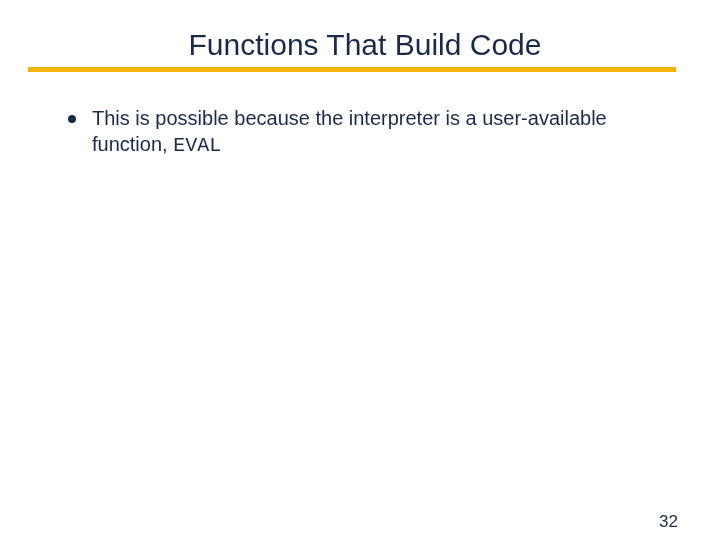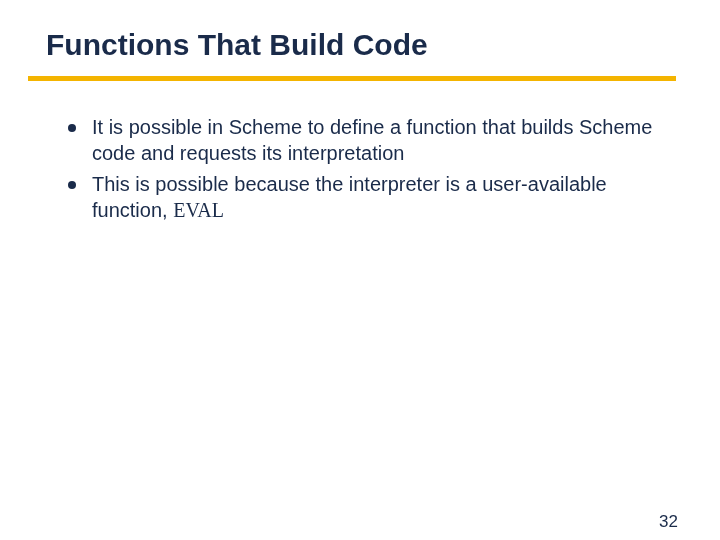--- a/index.html
+++ b/index.html
@@ -17,24 +17,25 @@
     overflow: hidden;
   }
   .slide {
     width: 100%;
     height: 100%;
     padding: 28px 36px 0 36px;
     position: relative;
   }
   .title {
     font-size: 30px;
-    font-weight: bold;
+    font-weight: normal;
     color: #1a2b4a;
-    margin-bottom: 14px;
+    margin-bottom: 5px;
     padding-left: 10px;
+    text-align: center;
   }
   .divider {
     height: 5px;
     background: #f4b400;
     width: 100%;
     margin-bottom: 34px;
     margin-left: -8px;
     margin-right: -8px;
   }
   .content {
@@ -56,40 +57,37 @@
     content: "";
     position: absolute;
     left: 2px;
     top: 9px;
     width: 8px;
     height: 8px;
     background: #1a2b4a;
     border-radius: 50%;
   }
   .mono {
-    font-family: Liberation Serif, serif;
+    font-family: Liberation Mono, monospace;
   }
   .page-number {
     position: absolute;
     bottom: 8px;
     right: 42px;
     font-size: 17px;
     color: #1a2b4a;
   }
 </style>
 </head>
 <body>
 
 <div class="slide">
   <h1 class="title">Functions That Build Code</h1>
   <div class="divider"></div>
   <div class="content">
     <ul class="bullets">
       <li>
-        <span>It is possible in Scheme to define a function that builds Scheme code and requests its interpretation</span>
-      </li>
-      <li>
         <span>This is possible because the interpreter is a user-available function, </span><span class="mono">EVAL</span>
       </li>
     </ul>
   </div>
   <div class="page-number">32</div>
 </div>
 
 </body></html>

